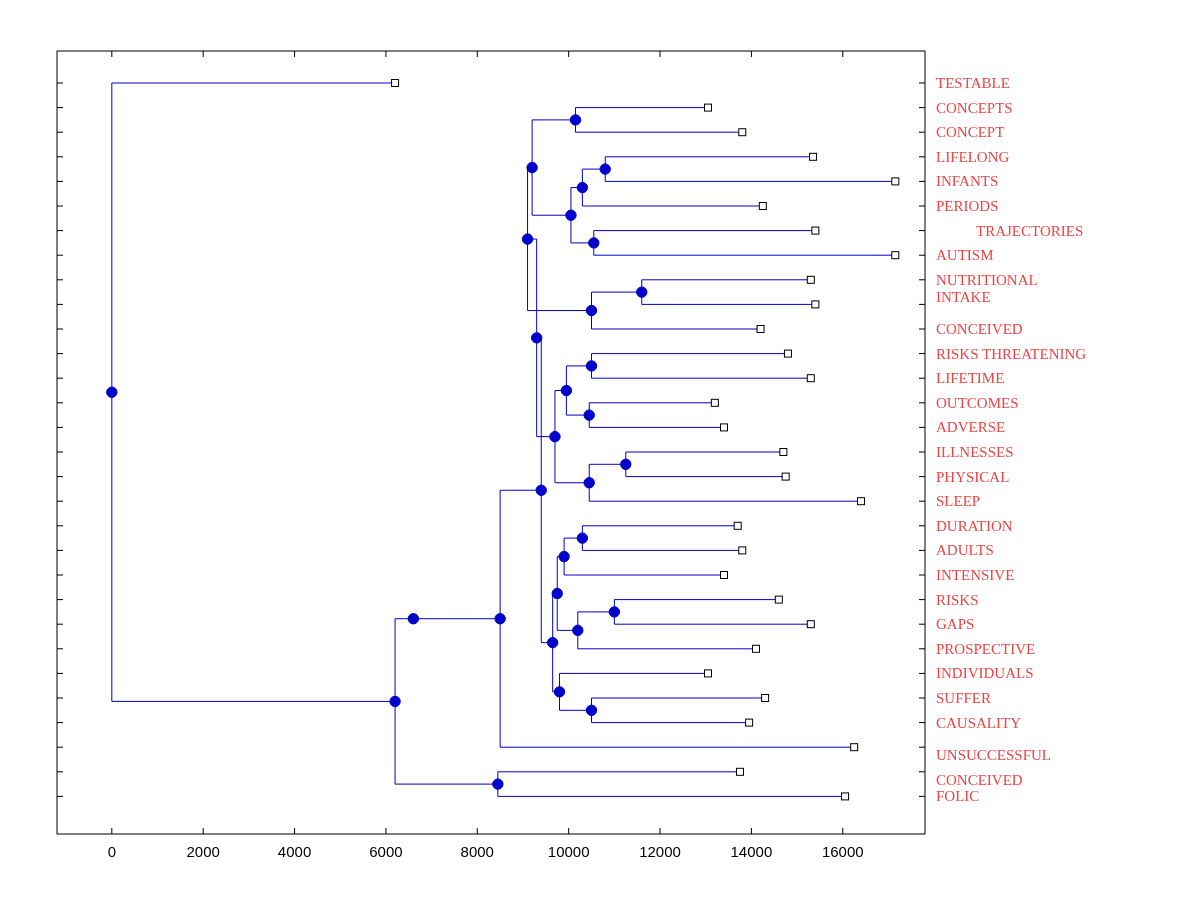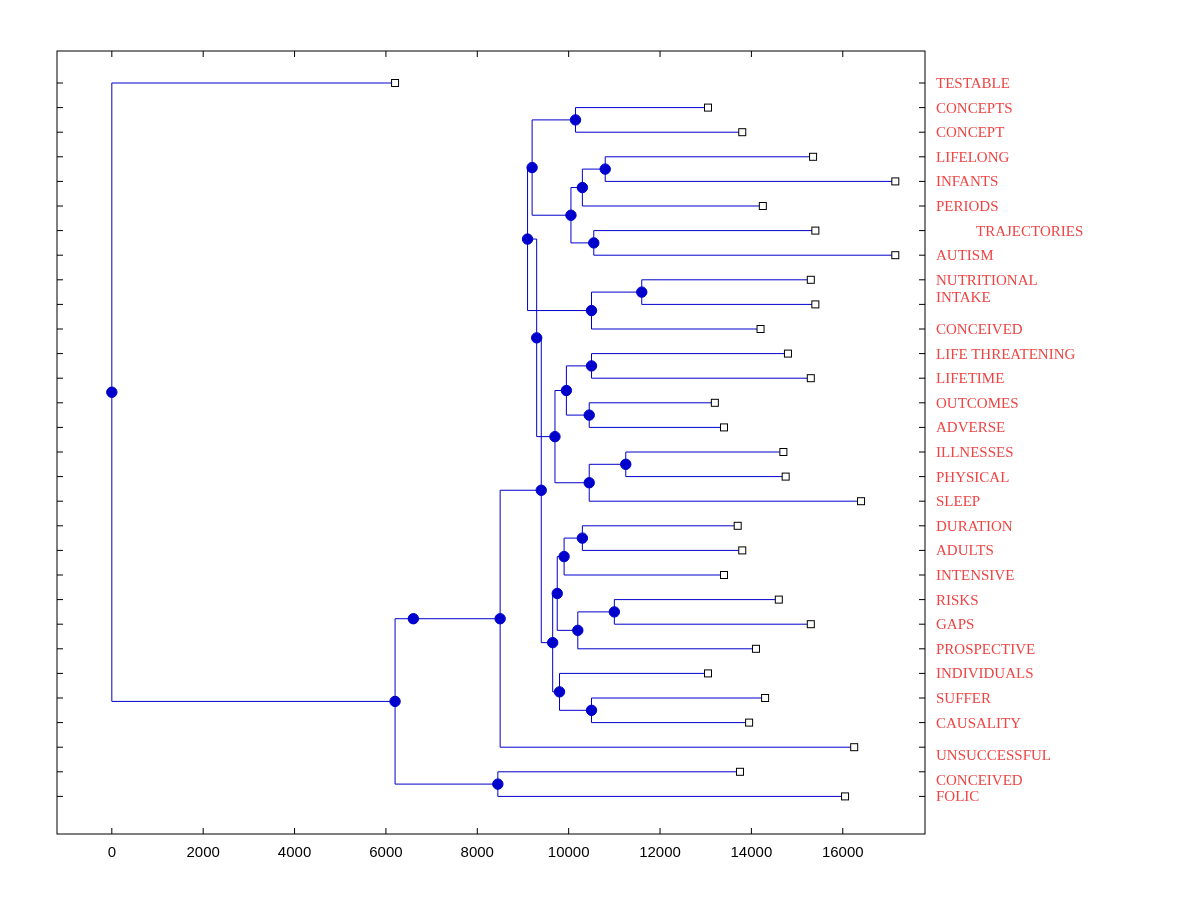--- a/index.html
+++ b/index.html
@@ -267,21 +267,21 @@
     <div class="leaf-label" style="left: 936px; top: 99.6px;">CONCEPTS</div>
     <div class="leaf-label" style="left: 936px; top: 124.2px;">CONCEPT</div>
     <div class="leaf-label" style="left: 936px; top: 148.8px;">LIFELONG</div>
     <div class="leaf-label" style="left: 936px; top: 173.4px;">INFANTS</div>
     <div class="leaf-label" style="left: 936px; top: 198px;">PERIODS</div>
     <div class="leaf-label" style="left: 936px; top: 222.6px; margin-left: 40px;">TRAJECTORIES</div>
     <div class="leaf-label" style="left: 936px; top: 247.2px;">AUTISM</div>
     <div class="leaf-label" style="left: 936px; top: 271.8px;">NUTRITIONAL</div>
     <div class="leaf-label" style="left: 936px; top: 289px;">INTAKE</div>
     <div class="leaf-label" style="left: 936px; top: 321px;">CONCEIVED</div>
-    <div class="leaf-label" style="left: 936px; top: 345.6px;">LIFE THREATENING</div>
+    <div class="leaf-label" style="left: 936px; top: 345.6px;">RISKS THREATENING</div>
     <div class="leaf-label" style="left: 936px; top: 370.2px;">LIFETIME</div>
     <div class="leaf-label" style="left: 936px; top: 394.8px;">OUTCOMES</div>
     <div class="leaf-label" style="left: 936px; top: 419.4px;">ADVERSE</div>
     <div class="leaf-label" style="left: 936px; top: 444px;">ILLNESSES</div>
     <div class="leaf-label" style="left: 936px; top: 468.6px;">PHYSICAL</div>
     <div class="leaf-label" style="left: 936px; top: 493.2px;">SLEEP</div>
     <div class="leaf-label" style="left: 936px; top: 517.8px;">DURATION</div>
     <div class="leaf-label" style="left: 936px; top: 542.4px;">ADULTS</div>
     <div class="leaf-label" style="left: 936px; top: 567px;">INTENSIVE</div>
     <div class="leaf-label" style="left: 936px; top: 591.6px;">RISKS</div>

